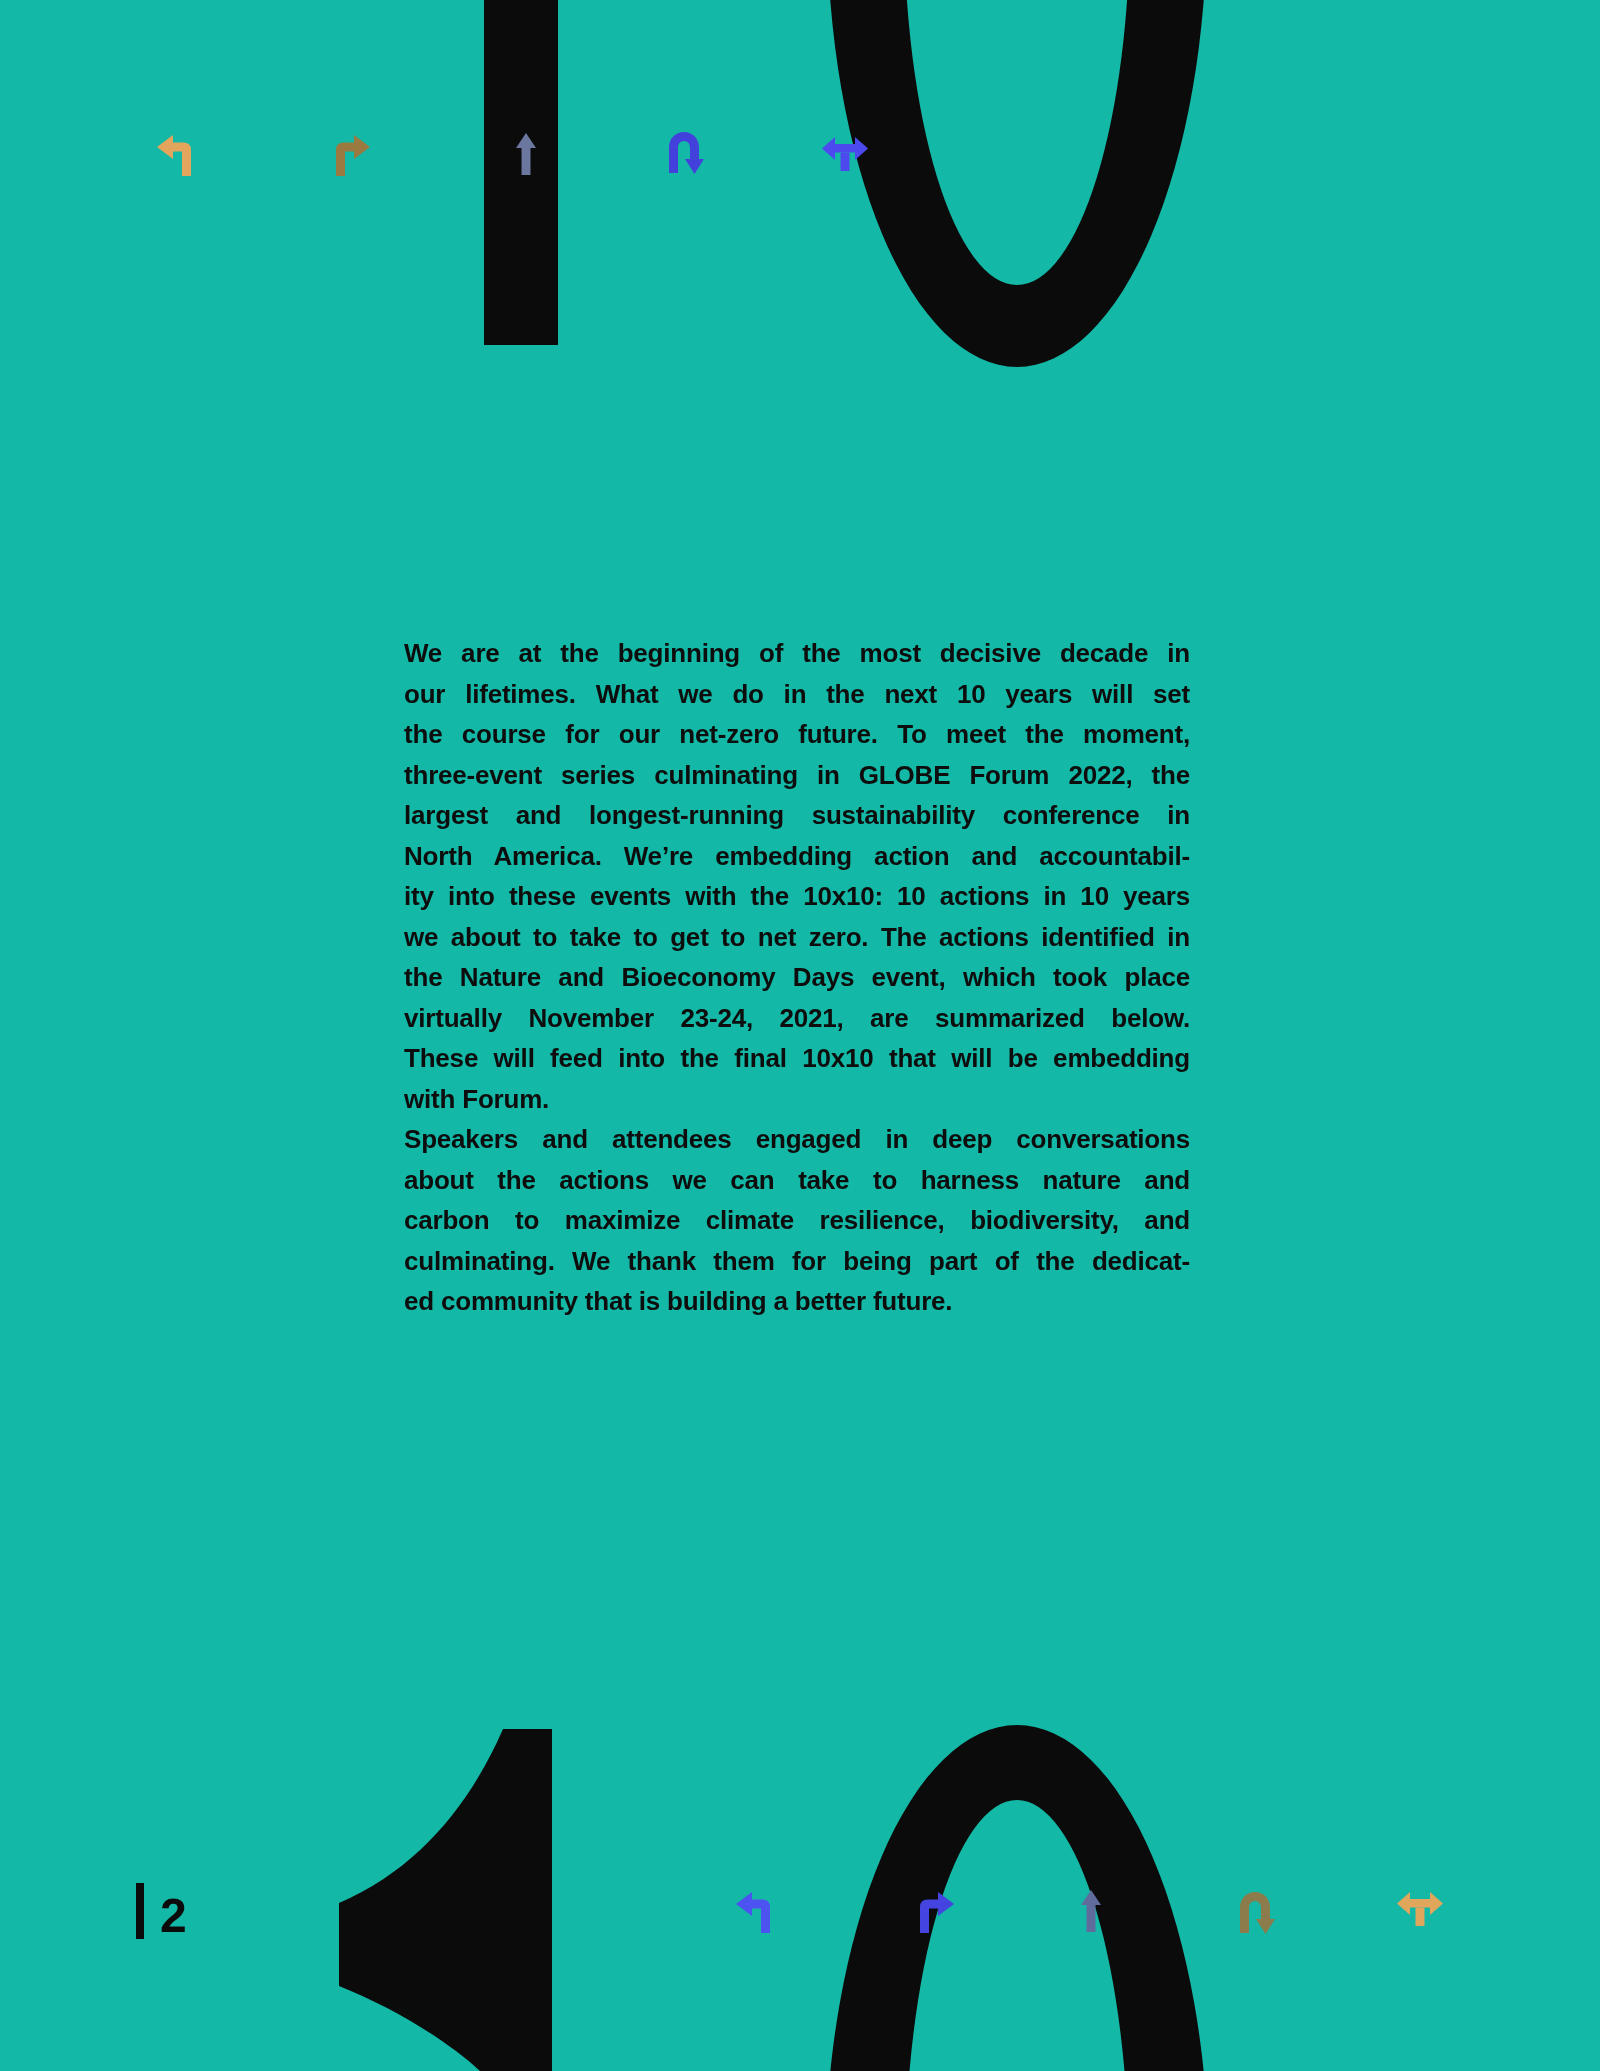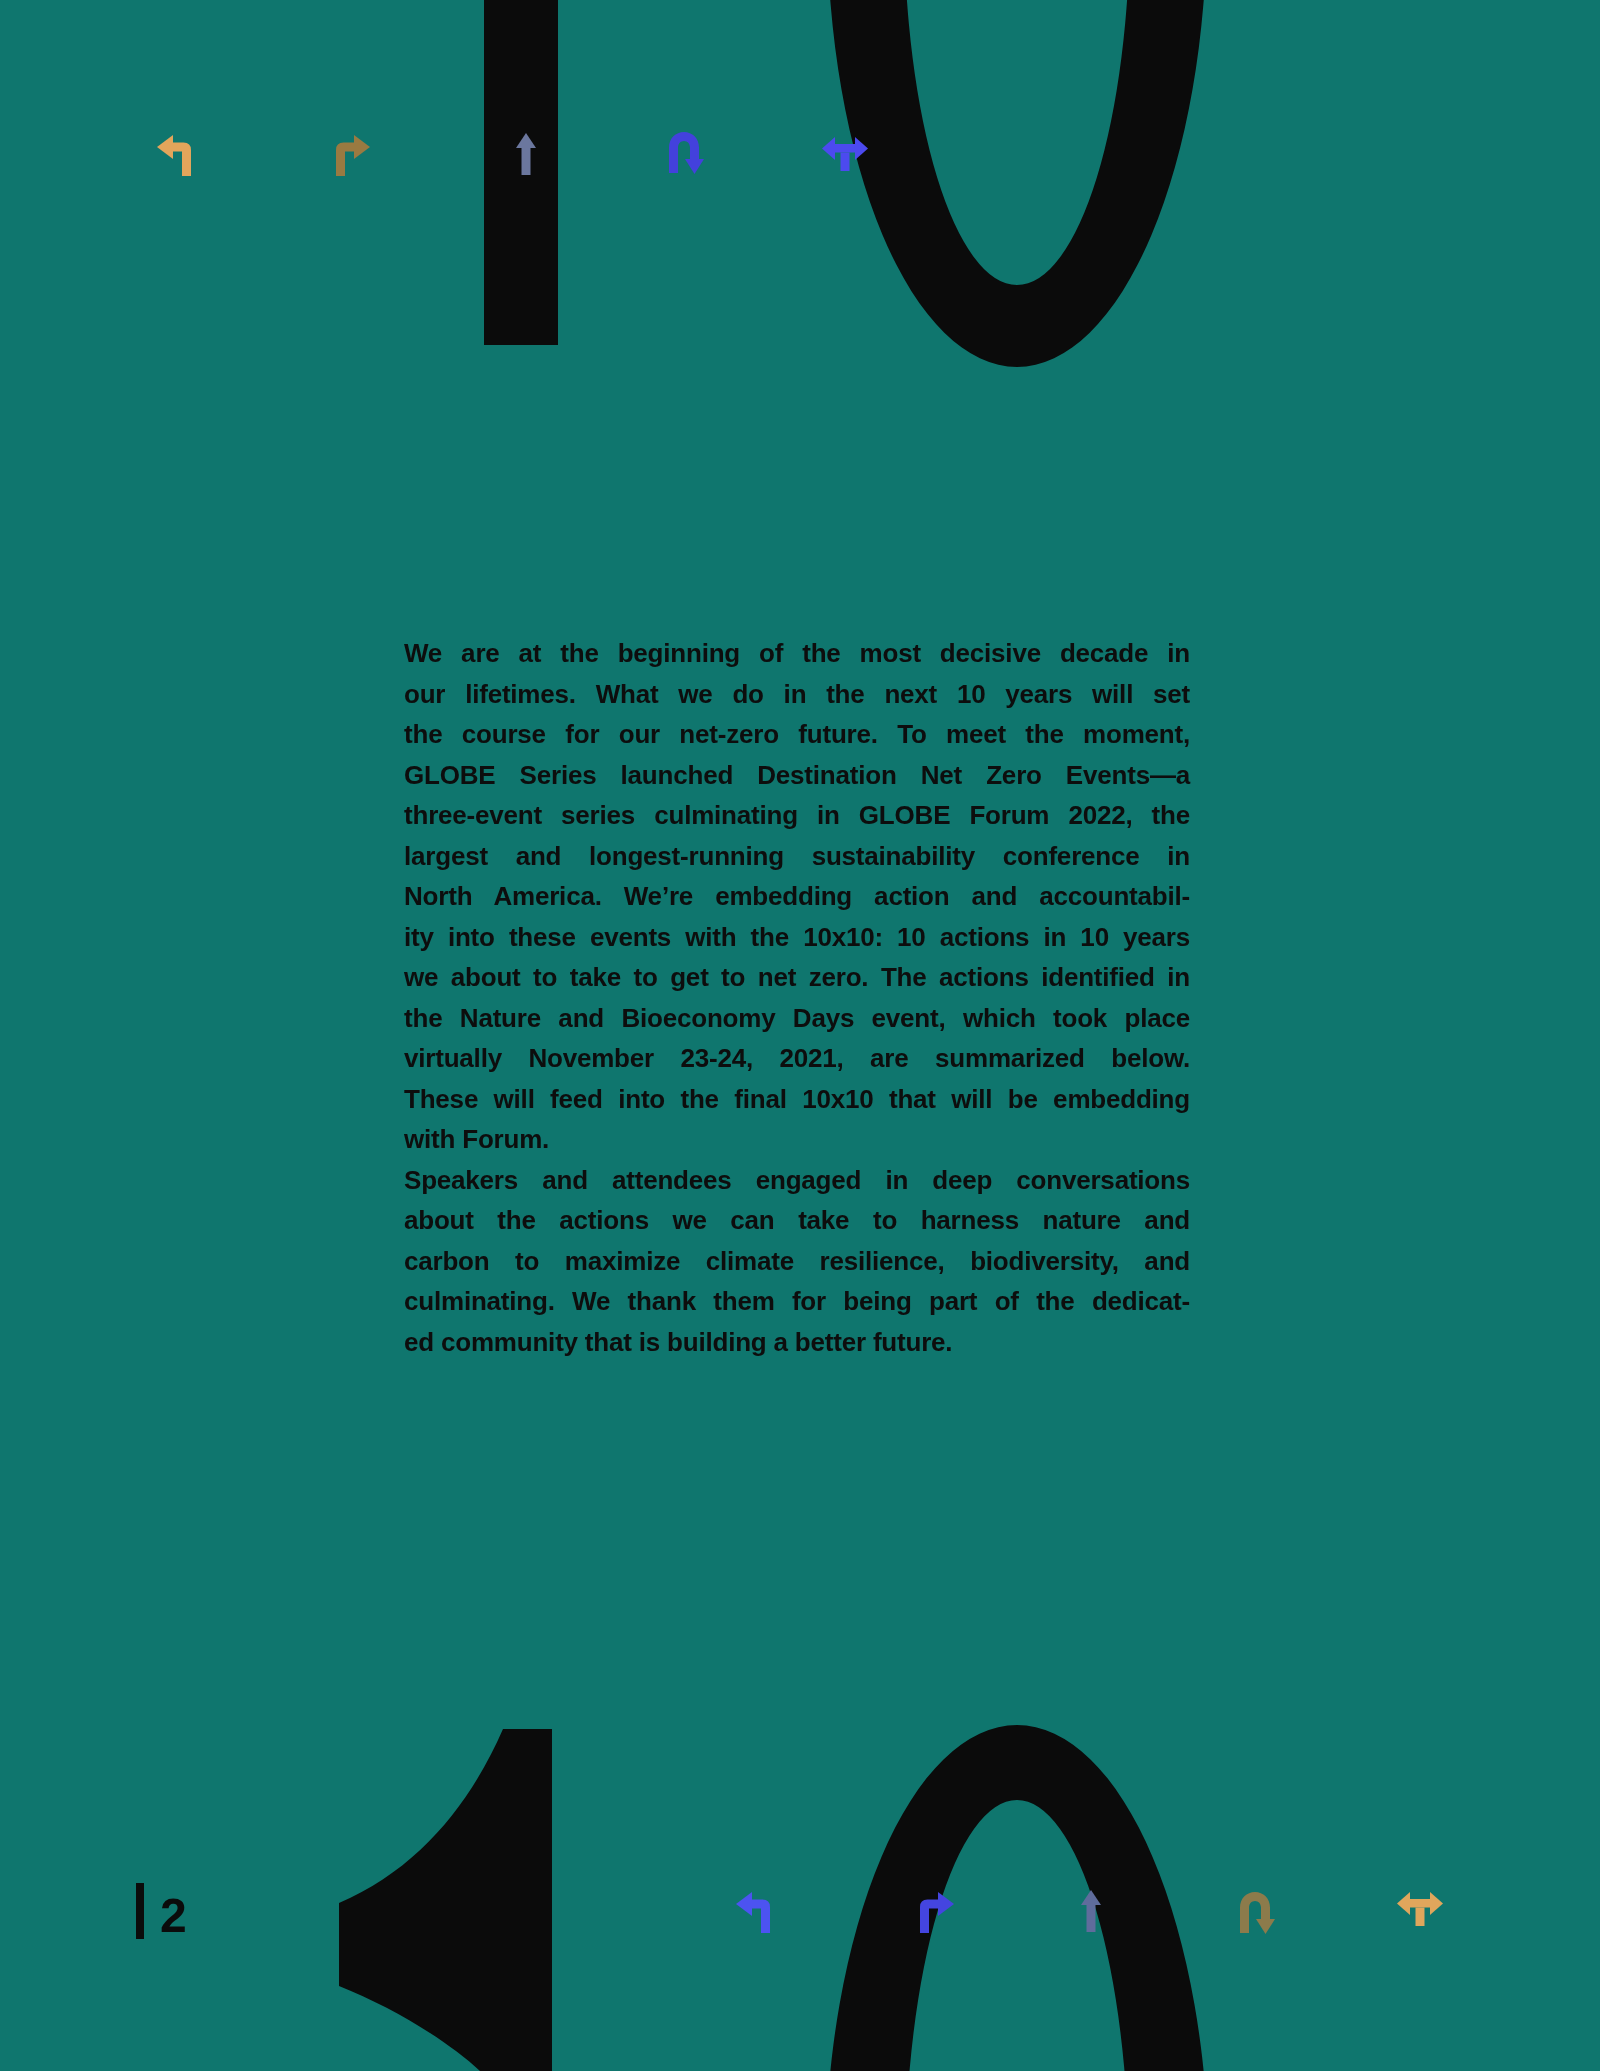--- a/index.html
+++ b/index.html
@@ -1,19 +1,19 @@
 <!DOCTYPE html>
 <html><head>
 <meta charset="utf-8">
 <style>
   html,body{margin:0;padding:0;background:#e8e8e8;}
   .page{
     position:relative;
     width:1600px;height:2071px;
-    background:#0f766e;
+    background:#14b8a6;
     overflow:hidden;
     font-family:"Liberation Sans",sans-serif;
   }
   .hero{position:absolute;left:0;pointer-events:none;}
   .hero-top{top:0;}
   .hero-bottom{top:1600px;}
   .sr-only{
     position:absolute;width:1px;height:1px;overflow:hidden;
     clip:rect(0 0 0 0);white-space:nowrap;
   }
@@ -93,21 +93,20 @@
           <path d="M19.5 21.5h9V40h-9Z"></path>
         </svg>
       </span>
   </div>
 
   <div class="body-text">
     <div class="paragraph">
         <div class="para-line">We are at the beginning of the most decisive decade in</div>
         <div class="para-line">our lifetimes. What we do in the next 10 years will set</div>
         <div class="para-line">the course for our net-zero future. To meet the moment,</div>
-        <div class="para-line">GLOBE Series launched Destination Net Zero Events—a</div>
         <div class="para-line">three-event series culminating in GLOBE Forum 2022, the</div>
         <div class="para-line">largest and longest-running sustainability conference in</div>
         <div class="para-line">North America. We’re embedding action and accountabil-</div>
         <div class="para-line">ity into these events with the 10x10: 10 actions in 10 years</div>
         <div class="para-line">we about to take to get to net zero. The actions identified in</div>
         <div class="para-line">the Nature and Bioeconomy Days event, which took place</div>
         <div class="para-line">virtually November 23-24, 2021, are summarized below.</div>
         <div class="para-line">These will feed into the final 10x10 that will be embedding</div>
         <div class="para-line last">with Forum.</div>
       </div>

